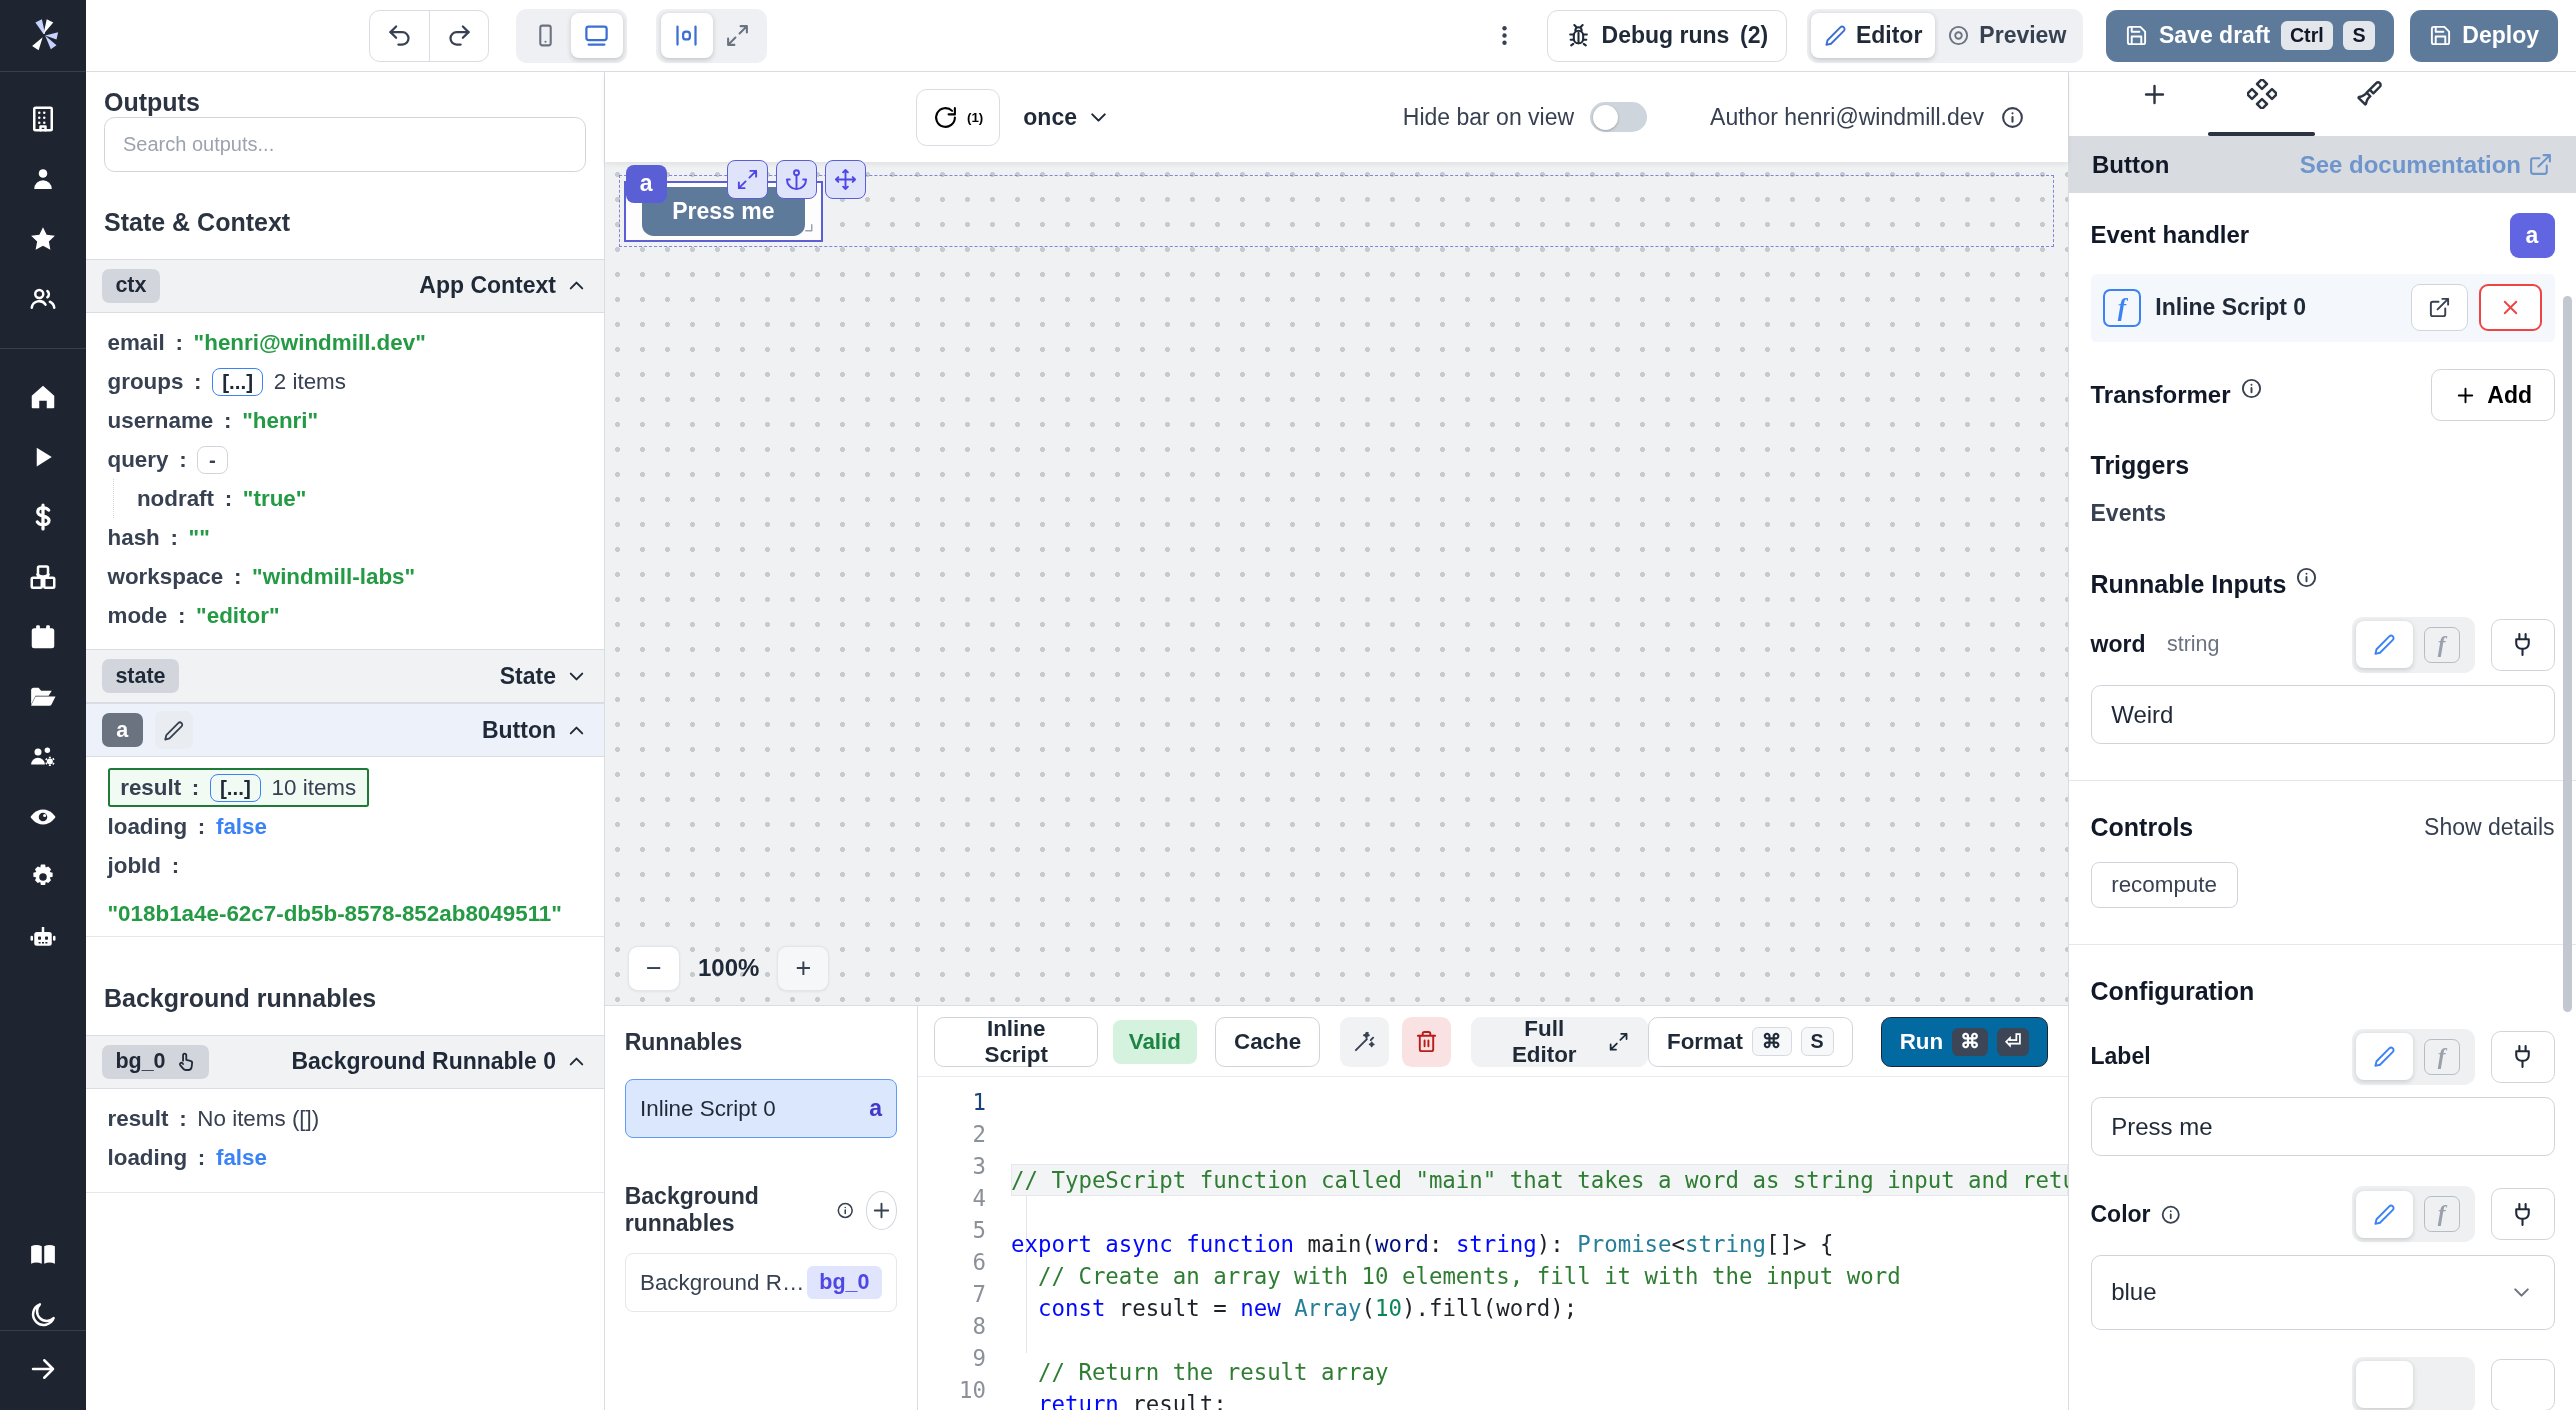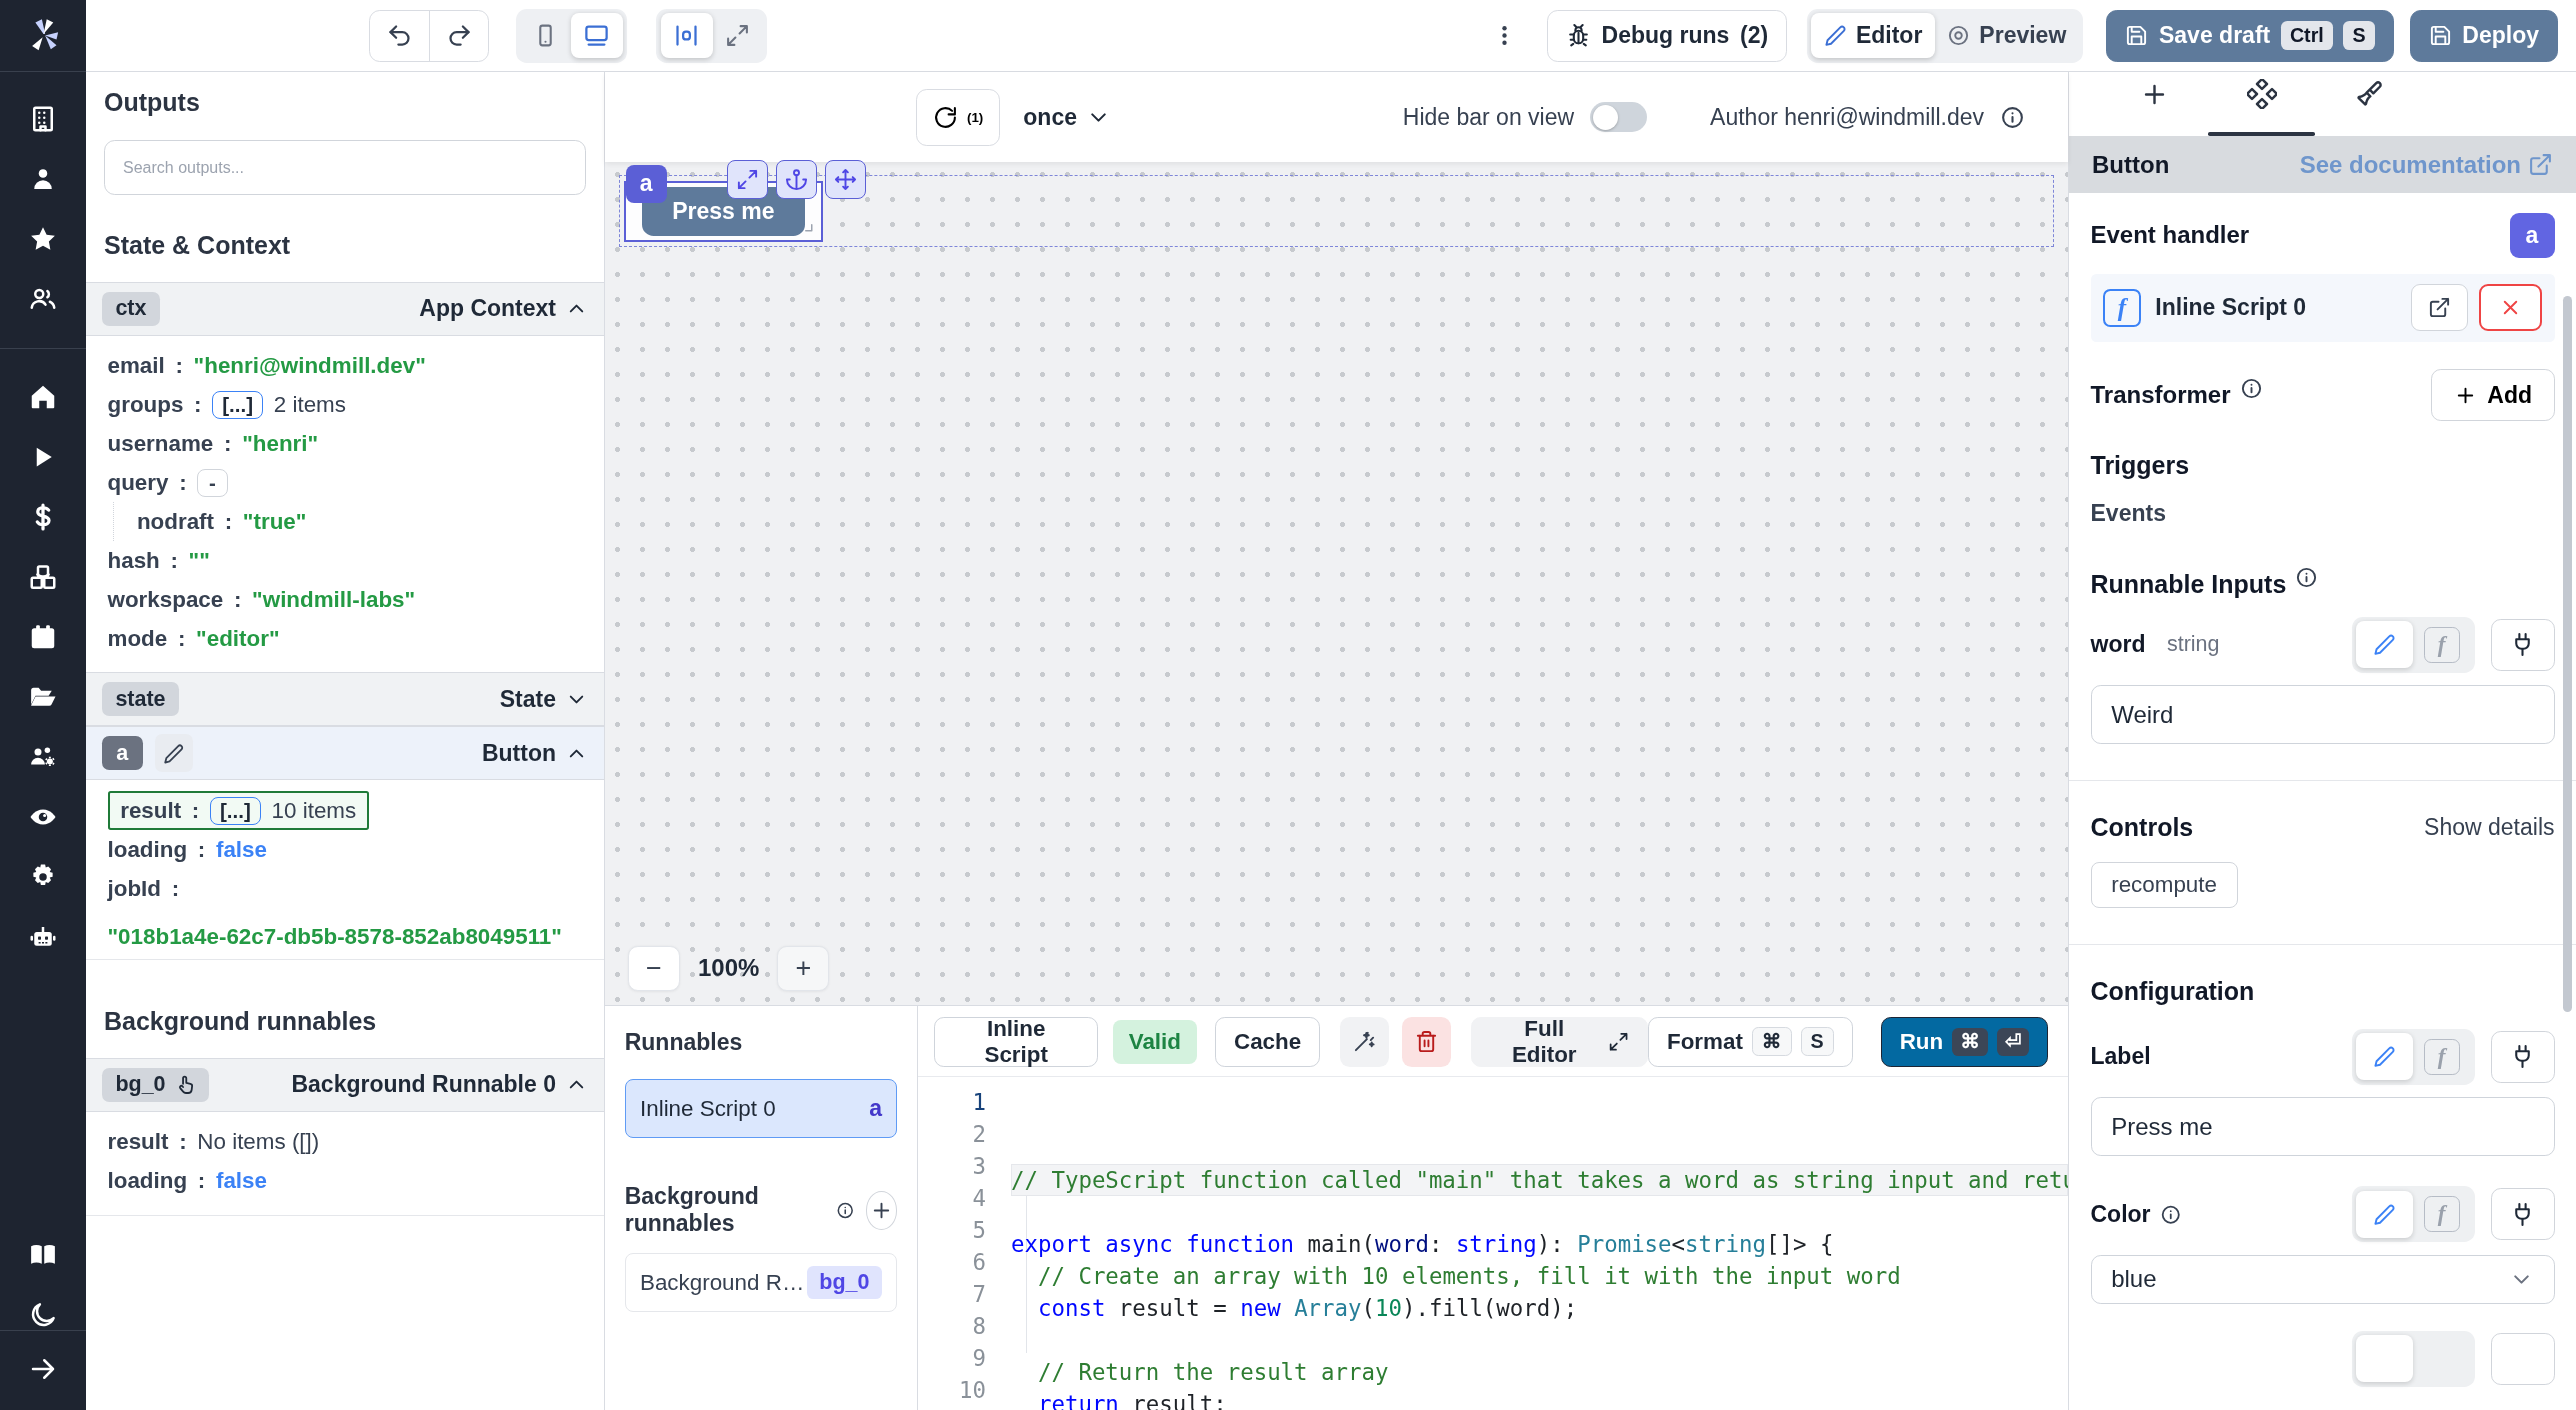--- a/index.html
+++ b/index.html
@@ -43,21 +43,21 @@
   .seg-item.active{background:#fff;box-shadow:0 1.8px 5.4px rgba(0,0,0,.18);color:#1f2937}
   .seg-item.active .blue{color:#3b6fd4}
   .btn{display:flex;align-items:center;gap:10.7px;border:1.8px solid var(--border);background:#fff;border-radius:10.7px;height:52px;padding:0 18px;font-weight:700;font-size:23px;color:#1f2937;cursor:pointer;font-family:inherit}
   .btn-slate{background:var(--slate-btn);border-color:var(--slate-btn);color:#fff}
   .kbd{background:#e3e6eb;color:#111827;border-radius:6.3px;padding:2.7px 9px;font-size:19.7px;font-weight:700}
   .kebab{color:#374151;margin:0 14.3px 0 5.4px;cursor:pointer}
 
   
   .op-pad{padding:16px 18px 0}
   .panel-title{font-size:25px;font-weight:700;color:#2c3442}
-  .search-input{margin-top:23px;width:100%;height:55px;border:1.8px solid #d1d5db;border-radius:10.7px;padding:4px 18px;font-size:16px;font-family:inherit;color:var(--txt)}
+  .search-input{width:100%;height:55px;border:1.8px solid #d1d5db;border-radius:10.7px;padding:4px 18px;font-size:20px;font-family:inherit;color:var(--txt)}
   .search-input::placeholder{color:#9ca3af}
   .sec-row{height:54px;background:var(--panel-gray);border-top:1.8px solid var(--border);border-bottom:1.8px solid var(--border);display:flex;align-items:center;padding:0 16px;gap:12.5px;cursor:pointer}
   .badge-gray{background:#d2d6dc;color:#1f2937;font-weight:700;font-size:21.5px;padding:4.5px 13.4px;border-radius:7.2px}
   .badge-dark{background:#6b7280;color:#fff;font-weight:700;font-size:21.5px;padding:4.5px 14.3px;border-radius:7.2px}
   .sec-label{margin-left:auto;font-weight:700;font-size:23px;color:#1f2937;display:flex;align-items:center;gap:9px}
   .kv-body{padding:10.7px 21.5px 14.3px;background:#fff}
   .kv-row{display:flex;align-items:center;gap:10.7px;min-height:39px;font-size:22.4px}
   .kv-key{font-weight:700;color:#374151}
   .kv-colon{font-weight:700;color:#374151}
   .v-str{color:var(--green);font-weight:700}
@@ -142,21 +142,21 @@
   .add-btn{margin-left:auto;display:flex;align-items:center;gap:10.7px;border:1.8px solid #d1d5db;border-radius:9.8px;height:52px;padding:0 21.5px;font-weight:700;font-size:23px;background:#fff;cursor:pointer}
   .chip{display:inline-flex;border:1.8px solid #d1d5db;border-radius:8px;padding:9px 19.7px;font-size:22.4px;color:#374151;background:#fff;cursor:pointer}
   .field-label{font-weight:700;font-size:23px;color:#111827;display:flex;align-items:center;gap:9px}
   .type-note{color:#6b7280;font-size:21.5px;font-weight:400;margin-left:12.5px}
   .input-kind{margin-left:auto;display:flex;align-items:center;gap:16px}
   .kind-seg{display:flex;background:#eef0f2;border-radius:10.7px;padding:4.5px;align-items:center}
   .kind-item{width:57px;height:47px;display:flex;align-items:center;justify-content:center;border-radius:8px;color:#9ca3af;cursor:pointer}
   .kind-item.active{background:#fff;box-shadow:0 1.8px 5.4px rgba(0,0,0,.15);color:var(--blue)}
   .plug-btn{width:64px;height:52px;border:1.8px solid #d1d5db;border-radius:9.8px;background:#fff;display:flex;align-items:center;justify-content:center;color:#1f2937;cursor:pointer}
   .text-input{margin-top:12.5px;width:100%;height:59px;border:1.8px solid #cfd4db;border-radius:9.8px;padding:0 19.7px;font-size:24px;font-family:inherit;color:#1f2937}
-  .select{margin-top:12.5px;width:100%;height:49px;border:1.8px solid #cfd4db;border-radius:9.8px;padding:0 19.7px;font-size:24px;color:#1f2937;display:flex;align-items:center;cursor:pointer;background:#fff}
+  .select{margin-top:12.5px;width:100%;height:75px;border:1.8px solid #cfd4db;border-radius:9.8px;padding:0 19.7px;font-size:24px;color:#1f2937;display:flex;align-items:center;cursor:pointer;background:#fff}
   .select .chev{margin-left:auto;color:#6b7280}
   .divider{border-top:1.8px solid #e5e7eb;margin:36px -21.5px 0}
   .fbox-mini{width:36px;height:36px;border:1.8px solid #b6bcc6;border-radius:7.2px;color:#9aa1ac;display:flex;align-items:center;justify-content:center;font-family:"Liberation Serif",serif;font-style:italic;font-weight:700;font-size:23px}
   .scrollthumb{position:absolute;right:3.6px;top:224px;width:9px;height:716px;border-radius:4.5px;background:#c3c8d0}
   .mla{margin-left:auto}
   .muted{color:#374151}
 </style>
 </head>
 <body>
 

